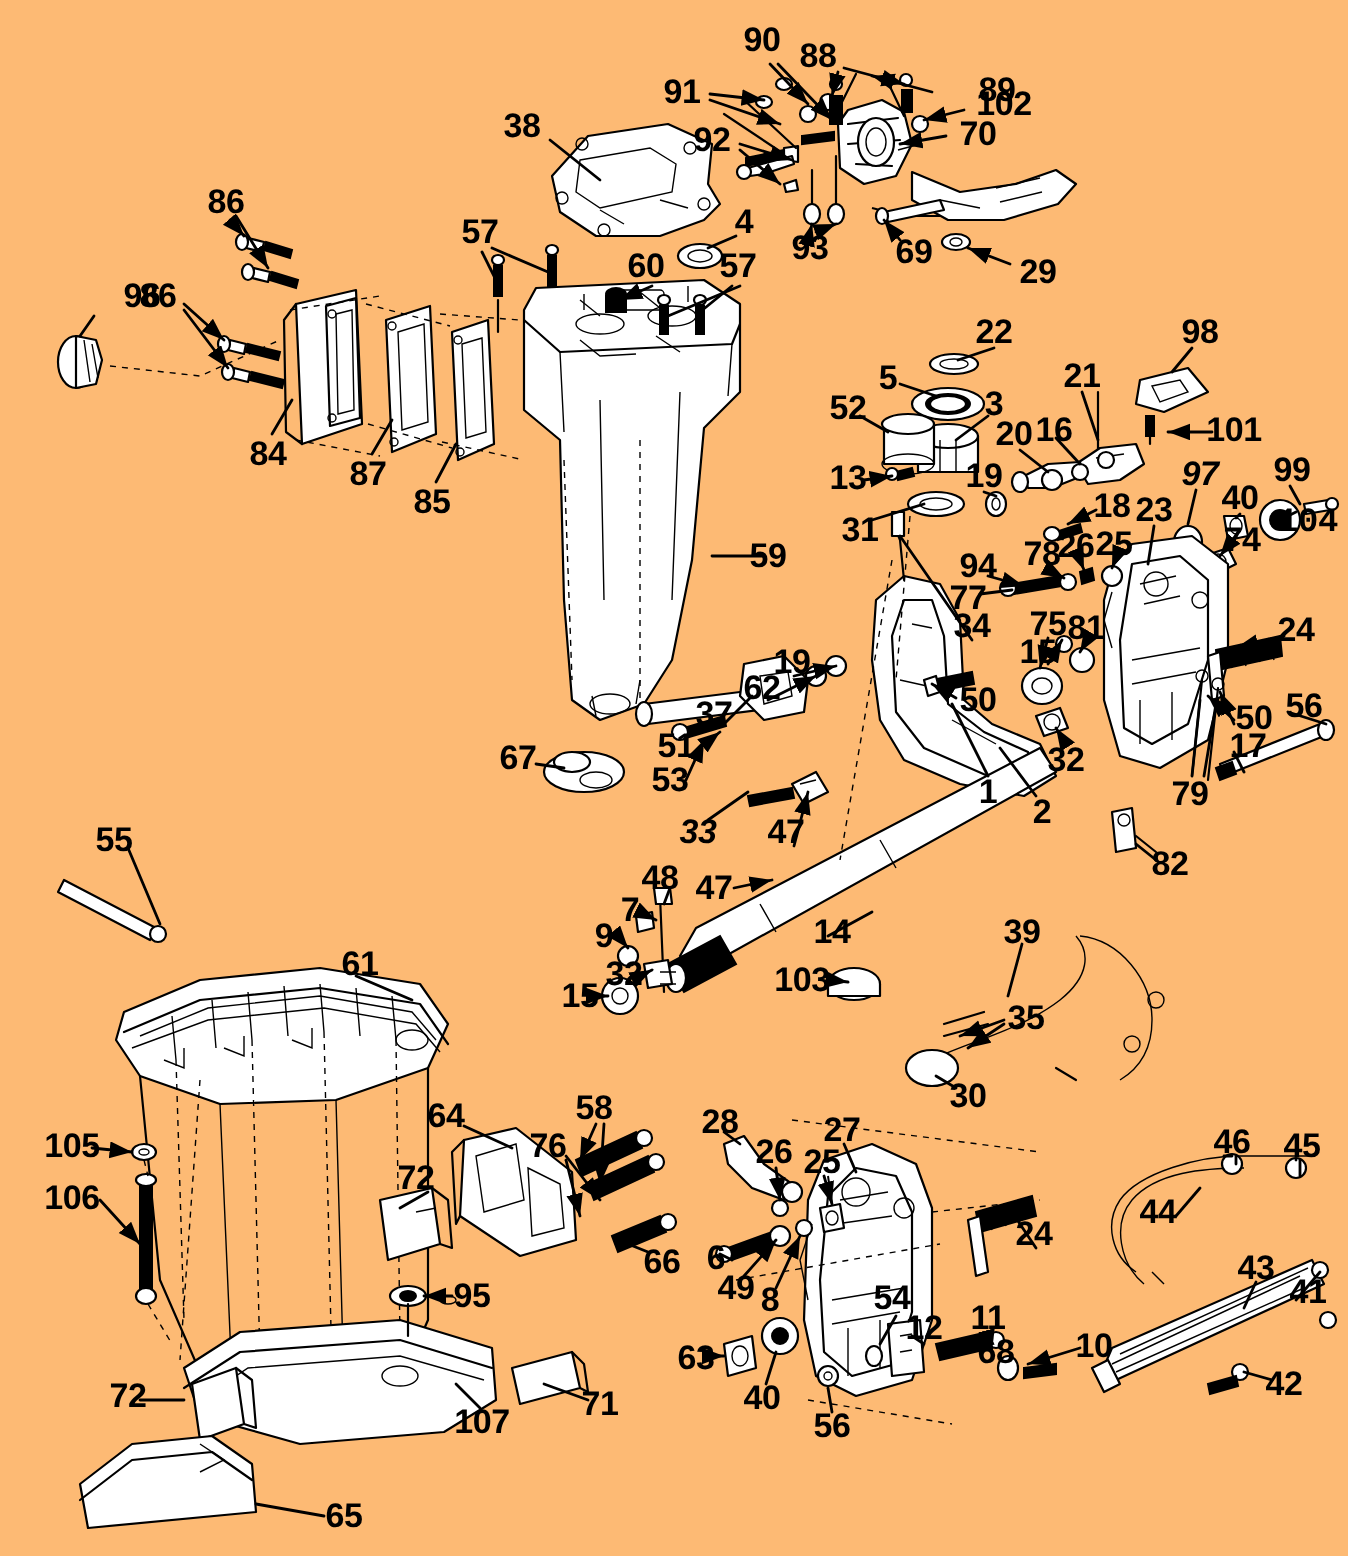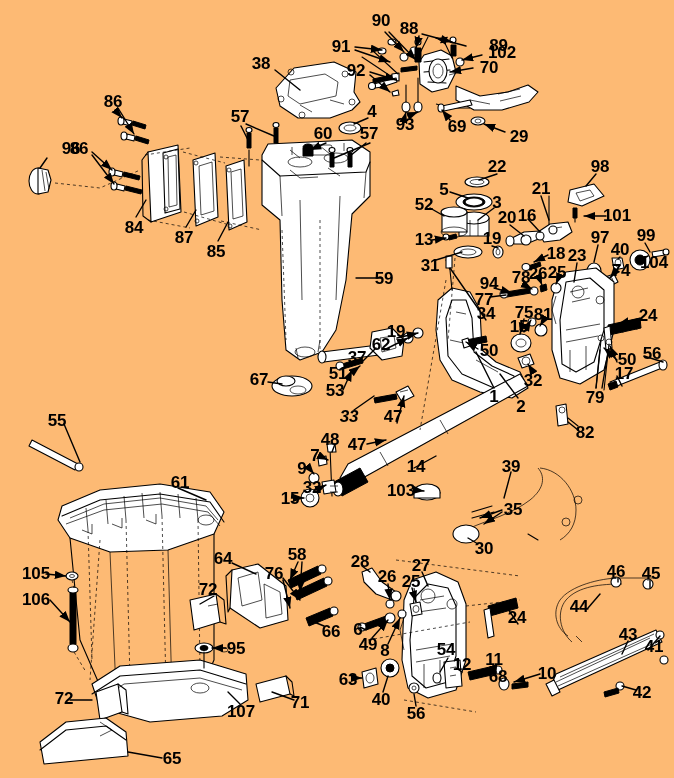--- a/index.html
+++ b/index.html
@@ -606,27 +606,27 @@
       <div class="lbl" style="left: 424px; top: 204px;">52</div>
       <div class="lbl" style="left: 497px; top: 202px;">3</div>
       <div class="lbl" style="left: 617px; top: 215px;">101</div>
       <div class="lbl" style="left: 507px; top: 217px;">20</div>
       <div class="lbl" style="left: 527px; top: 215px;">16</div>
       <div class="lbl" style="left: 134px; top: 227px;">84</div>
       <div class="lbl" style="left: 184px; top: 237px;">87</div>
       <div class="lbl" style="left: 216px; top: 251px;">85</div>
       <div class="lbl" style="left: 424px; top: 239px;">13</div>
       <div class="lbl" style="left: 492px; top: 238px;">19</div>
-      <div class="lbl" style="left: 600px; top: 237px;">97</div>
+      <div class="lbl" style="left: 600px; top: 237px; font-style: italic;">97</div>
       <div class="lbl" style="left: 620px; top: 249px;">40</div>
       <div class="lbl" style="left: 646px; top: 235px;">99</div>
       <div class="lbl" style="left: 556px; top: 253px;">18</div>
       <div class="lbl" style="left: 577px; top: 255px;">23</div>
       <div class="lbl" style="left: 430px; top: 265px;">31</div>
-      <div class="lbl" style="left: 654px; top: 262px;">104</div>
+      <div class="lbl" style="left: 654px; top: 262px; font-family: Liberation Mono, monospace;">104</div>
       <div class="lbl" style="left: 621px; top: 270px;">74</div>
       <div class="lbl" style="left: 489px; top: 283px;">94</div>
       <div class="lbl" style="left: 521px; top: 277px;">78</div>
       <div class="lbl" style="left: 538px; top: 273px;">26</div>
       <div class="lbl" style="left: 557px; top: 272px;">25</div>
       <div class="lbl" style="left: 484px; top: 299px;">77</div>
       <div class="lbl" style="left: 384px; top: 278px;">59</div>
       <div class="lbl" style="left: 486px; top: 313px;">34</div>
       <div class="lbl" style="left: 524px; top: 312px;">75</div>
       <div class="lbl" style="left: 543px; top: 314px;">81</div>

